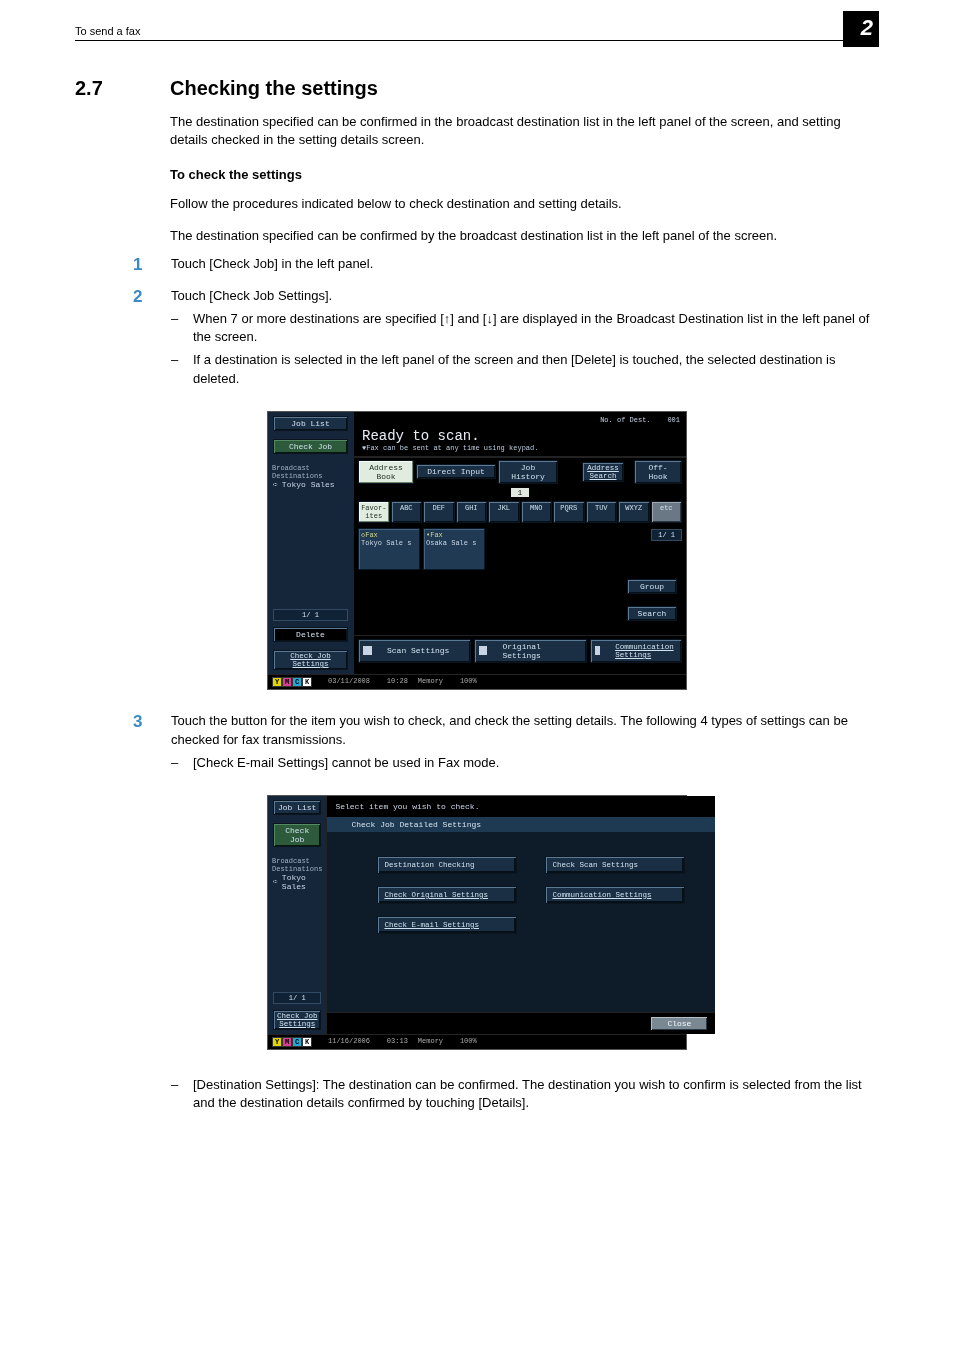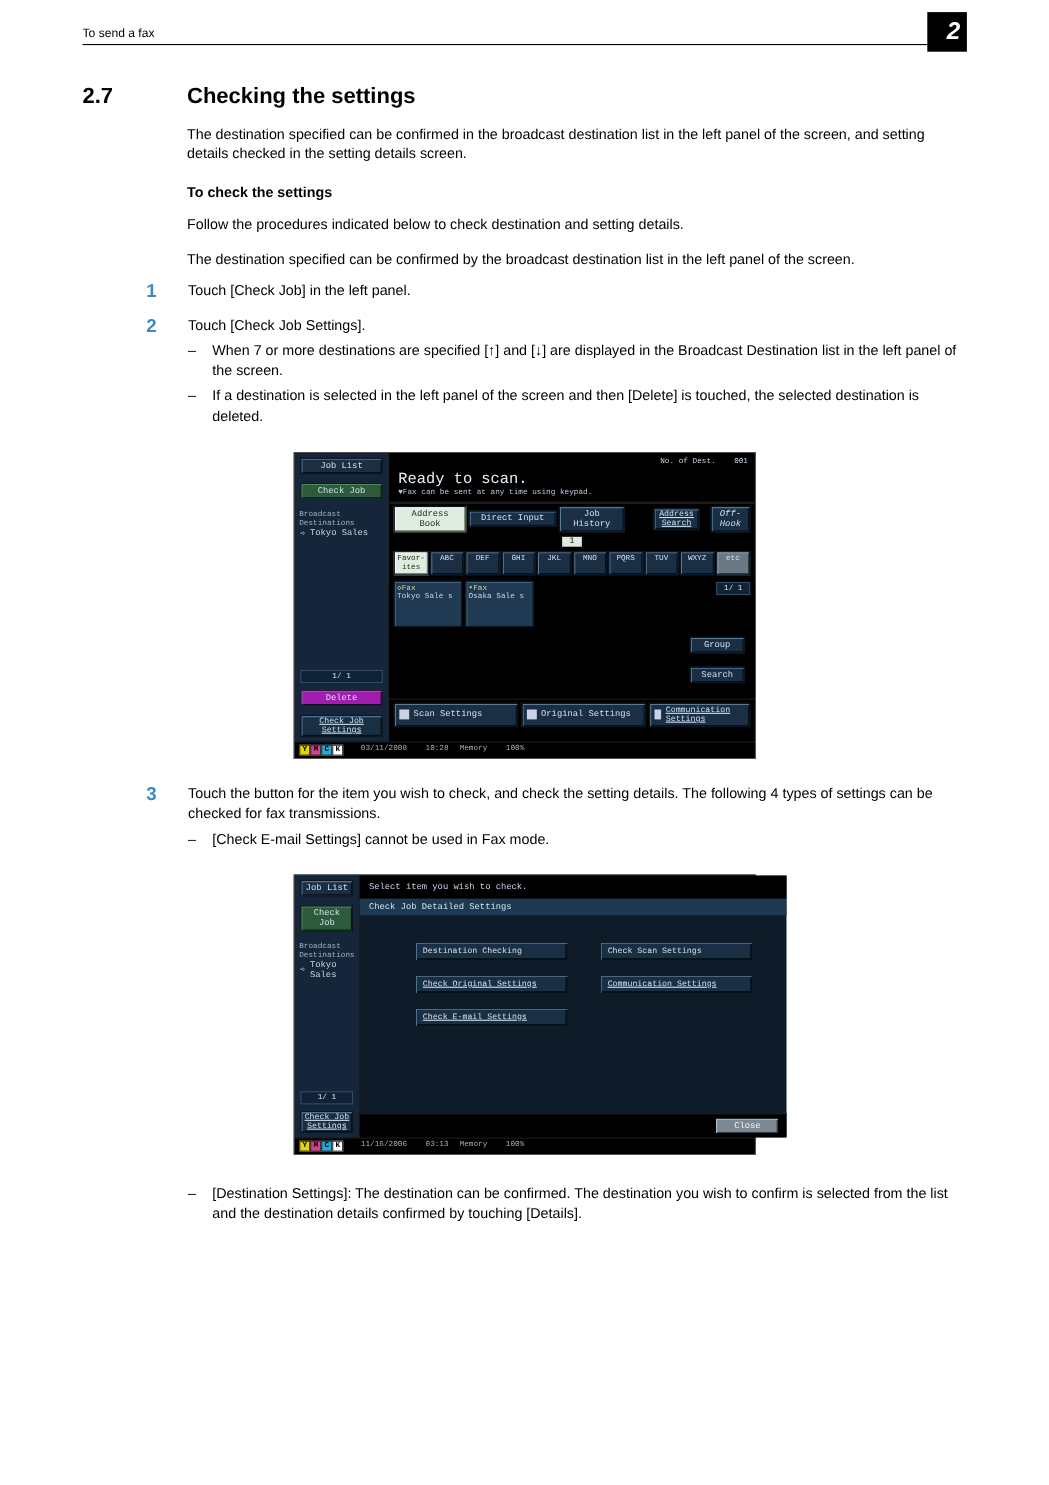--- a/index.html
+++ b/index.html
@@ -82,21 +82,21 @@
   .btn3d.green { background:#2d5a3a; box-shadow: inset 1px 1px 0 #548a62, inset -1px -1px 0 #07180c; }
   .btn3d.sel { background:#e0ece0; color:#1a2b1a; box-shadow: inset -1px -1px 0 #6a856a, inset 1px 1px 0 #f6fbf6; }
   .btn3d.grey { background:#6a7886; box-shadow: inset 1px 1px 0 #9aa8b4, inset -1px -1px 0 #2a3844; }
   .tiny { font-size:7.5px; padding:1px 0; }
 
   .bc-label { color:#9fb2c4; font-size:7px; margin:6px 4px 0 4px; }
   .dest-item { display:flex; align-items:center; gap:4px; margin:0 5px; font-size:8px; }
   .dest-chev::before { content:"➪"; font-size:8px; color:#c8d4e4; }
   .left-spacer { flex:1; }
   .page-counter { text-align:center; font-size:7px; margin:2px 5px; color:#cfe0ee; border:1px solid #334b62; padding:1px 0; background:#102235; }
-  .delete-btn { background:#a21caf; }
+  .delete-btn { background:#000000; }
   .checkjob-btn { text-decoration:underline; }
 
   .head-title { font-size:14px; color:#e8eef4; padding:16px 8px 0 8px; font-family:"Courier New", monospace; }
   .head-sub { font-size:7px; color:#b8cadc; padding:0 8px 4px 8px; border-bottom:1px solid #222; }
   .head-right { position:absolute; right:6px; top:4px; font-size:7px; text-align:right; }
   .head-wrap { position:relative; border-bottom:1px solid #222; }
 
   .tab-row { display:flex; gap:2px; padding:2px 4px; align-items:center; }
   .tab-row .btn3d { margin:0; flex:none; }
   .tab-spacer{flex:1;}
@@ -108,32 +108,32 @@
   .cards-row { display:flex; gap:3px; padding:3px 4px 0 4px; }
   .card { width:62px; height:42px; background:#1f3a52; border:1px solid #0a1928; font-size:7px; padding:2px; line-height:1.2; box-shadow: inset 1px 1px 0 #42627e; }
   .card .ic { color:#d2d491; }
   .right-col { position:absolute; right:4px; top:0; display:flex; flex-direction:column; gap:4px; align-items:flex-end; }
   .mid-wrap { position:relative; min-height:110px; background:#000; }
   .gp-btn { width:50px; }
   .onebyone { font-size:7px; border:1px solid #334b62; padding:1px 6px; background:#102235; color:#cfe0ee; margin-bottom:30px; }
 
   .bottom-row { display:flex; gap:3px; padding:3px 4px; border-top:1px solid #222; }
   .bottom-row .btn3d { margin:0; }
-  .bbtn { flex:1; text-align:left; display:flex; gap:4px; align-items:center; padding:2px 4px; }
+  .bbtn { flex:1; text-align:left; display:flex; gap:15px; align-items:center; padding:2px 4px; }
   .bbtn .bic { width:9px; height:9px; background:#c8d4e4; display:inline-block; }
 
   .status-row { display:flex; gap:10px; font-size:7px; background:#000; color:#aaa; padding:2px 4px; border-top:1px solid #222; }
   .ymck { display:flex; gap:0; margin-right:6px; }
   .ymck span { display:inline-block; width:10px; height:10px; border:1px solid #333; color:#000; font-size:7px; text-align:center; line-height:8px; font-weight:bold; }
   .ymck .y{background:#e4d600;} .ymck .m{background:#d84090;} .ymck .c{background:#2aa8d4;} .ymck .k{background:#fff;}
 
   
   .ss2 .ss-right { background:#0e1b28; }
   .check-title { font-size:8px; padding:6px 8px; color:#c8d4e4; background:#000; }
-  .check-sub { background:#1e3a52; padding:3px 8px; font-size:8px; color:#d4e2ee; }
+  .check-sub { background:#1e3a52; padding:3px 24px; font-size:8px; color:#d4e2ee; }
   .opt-area { padding:24px 30px 10px 50px; display:grid; grid-template-columns: 1fr 1fr; gap:12px 28px; }
   .opt-area .btn3d { margin:0; width:140px; padding:4px 6px; text-align:left; font-size:7.5px; box-shadow: inset 1px 1px 0 #5a7a96, inset -2px -2px 0 #061018; }
   .opt-area .ul { text-decoration:underline; }
   .close-row { display:flex; justify-content:flex-end; padding:4px 8px 4px 8px; background:#000; border-top:1px solid #222;}
   .close-btn { background:#7a8894; color:#f4f6f8; padding:2px 16px; font-size:8px; box-shadow: inset 1px 1px 0 #b4c0c8, inset -1px -1px 0 #2a3844; }
   .status-row.s2 { }
 </style>
 </head>
 <body>
 
@@ -194,27 +194,27 @@
       </div>
       <div class="ss-right">
         <div class="head-wrap">
           <div class="head-title">Ready to scan.</div>
           <div class="head-sub">♥Fax can be sent at any time using keypad.</div>
           <div class="head-right">
             <span>No. of Dest.</span>&nbsp;&nbsp;&nbsp;&nbsp;<span>001</span>
           </div>
         </div>
         <div class="tab-row">
-          <div class="btn3d sel" style="width:66px;">Address Book</div>
+          <div class="btn3d sel" style="width:56px;">Address Book</div>
           <div class="btn3d dark" style="width:80px;">Direct Input</div>
           <div class="btn3d dark" style="width:60px;">Job History</div>
           <div class="tab-spacer"></div>
           <div class="btn3d dark tiny checkjob-btn" style="width:42px;">Address Search</div>
           <div style="width:6px;"></div>
-          <div class="btn3d dark" style="width:36px;font-style:italic;">Off-Hook</div>
+          <div class="btn3d dark" style="width:48px;">Off-Hook</div>
         </div>
         <div class="tab-center">
             <div class="tab-num">1</div>
           </div>
         <div class="abc-row">
           <div class="btn3d sel tiny">Favor- ites</div>
           <div class="btn3d dark">ABC</div>
           <div class="btn3d dark">DEF</div>
           <div class="btn3d dark">GHI</div>
           <div class="btn3d dark">JKL</div>

